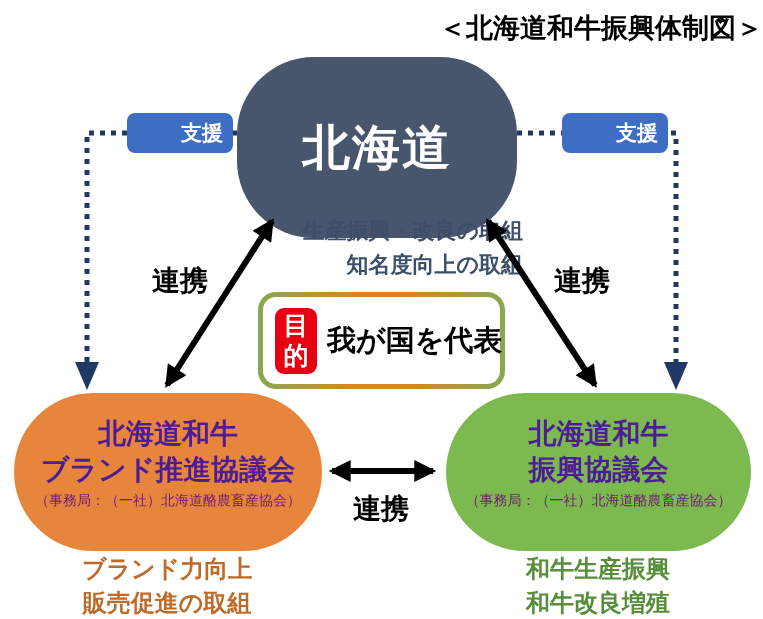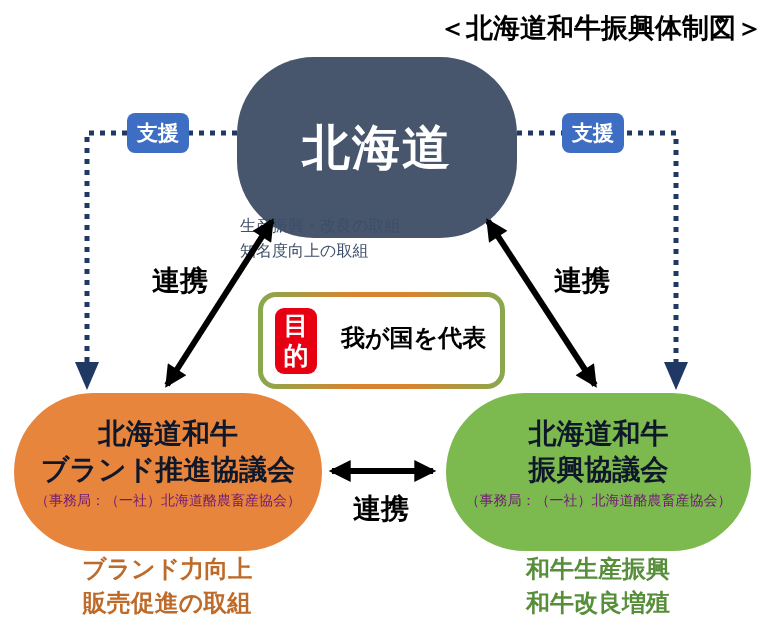--- a/index.html
+++ b/index.html
@@ -9,36 +9,36 @@
   }
   .abs{position:absolute;}
   
   #diagram-title{top:10px;left:0;width:100%;text-align:right;font-size:27px;font-weight:700;}
   
   .pill{display:flex;flex-direction:column;align-items:center;justify-content:center;box-sizing:border-box;}
   #hokkaido-node{left:237px;top:57px;width:280px;height:181px;border-radius:77px;background:var(--slate);}
   #hokkaido-node .big-label{color:#fff;font-size:48px;font-weight:700;letter-spacing:2px;}
   #brand-node{left:14px;top:393px;width:308px;height:158px;border-radius:79px;background:var(--orange);padding-bottom:18px;}
   #promo-node{left:446px;top:393px;width:305px;height:158px;border-radius:79px;background:var(--green);padding-bottom:18px;}
-  .node-name{font-size:28px;font-weight:700;line-height:1.28;text-align:center;color:#0f172a;}
+  .node-name{font-size:28px;font-weight:700;line-height:1.28;text-align:center;color:#4c1d95;}
   .node-secretariat{font-size:14px;color:#701a75;margin-top:5px;white-space:nowrap;}
   
-  #initiatives{left:240px;top:214px;width:283px;text-align:left;font-size:16px;font-weight:400;
+  #initiatives{left:240px;top:214px;width:283px;text-align:right;font-size:22px;font-weight:700;
     color:var(--initiatives-text);line-height:1.55;}
   
   #purpose-box{left:258px;top:292px;width:247px;height:97px;border-radius:18px;padding:5px;box-sizing:border-box;
     background:linear-gradient(90deg,var(--border-green) 0%,var(--border-orange) 38%,var(--border-orange) 62%,var(--border-green) 100%);}
   #purpose-inner{width:100%;height:100%;background:#fff;border-radius:13px;display:flex;align-items:center;
     padding:0 8px 0 12px;box-sizing:border-box;}
   #purpose-badge{width:42px;height:66px;flex:0 0 auto;background:var(--purpose-red);border-radius:9px;color:#fff;
     font-weight:700;font-size:25px;line-height:1.18;display:flex;flex-direction:column;align-items:center;justify-content:center;}
-  #purpose-text{font-size:24px;font-weight:700;line-height:1.26;white-space:nowrap;margin-left:24px;font-family:Liberation Mono, monospace;}
+  #purpose-text{font-size:29px;font-weight:700;line-height:1.26;white-space:nowrap;margin-left:10px;}
   
   .support-badge{width:62px;height:40px;background:var(--support-blue);border-radius:8px;color:#fff;
-    font-size:21px;font-weight:700;display:flex;align-items:center;justify-content:center;}
+    font-size:21px;font-weight:700;display:flex;align-items:center;justify-content:center;padding-left:44px;}
   #support-left{left:127px;top:113px;}
   #support-right{left:562px;top:113px;}
   
   .renkei{font-size:28px;font-weight:700;text-align:center;width:84px;}
   #renkei-left{left:138px;top:262px;}
   #renkei-right{left:540px;top:262px;}
   #renkei-bottom{left:339px;top:490px;}
   
   .caption{text-align:center;font-size:24px;font-weight:700;line-height:1.42;}
   #caption-left{left:27px;top:552px;width:280px;color:var(--caption-orange);}

